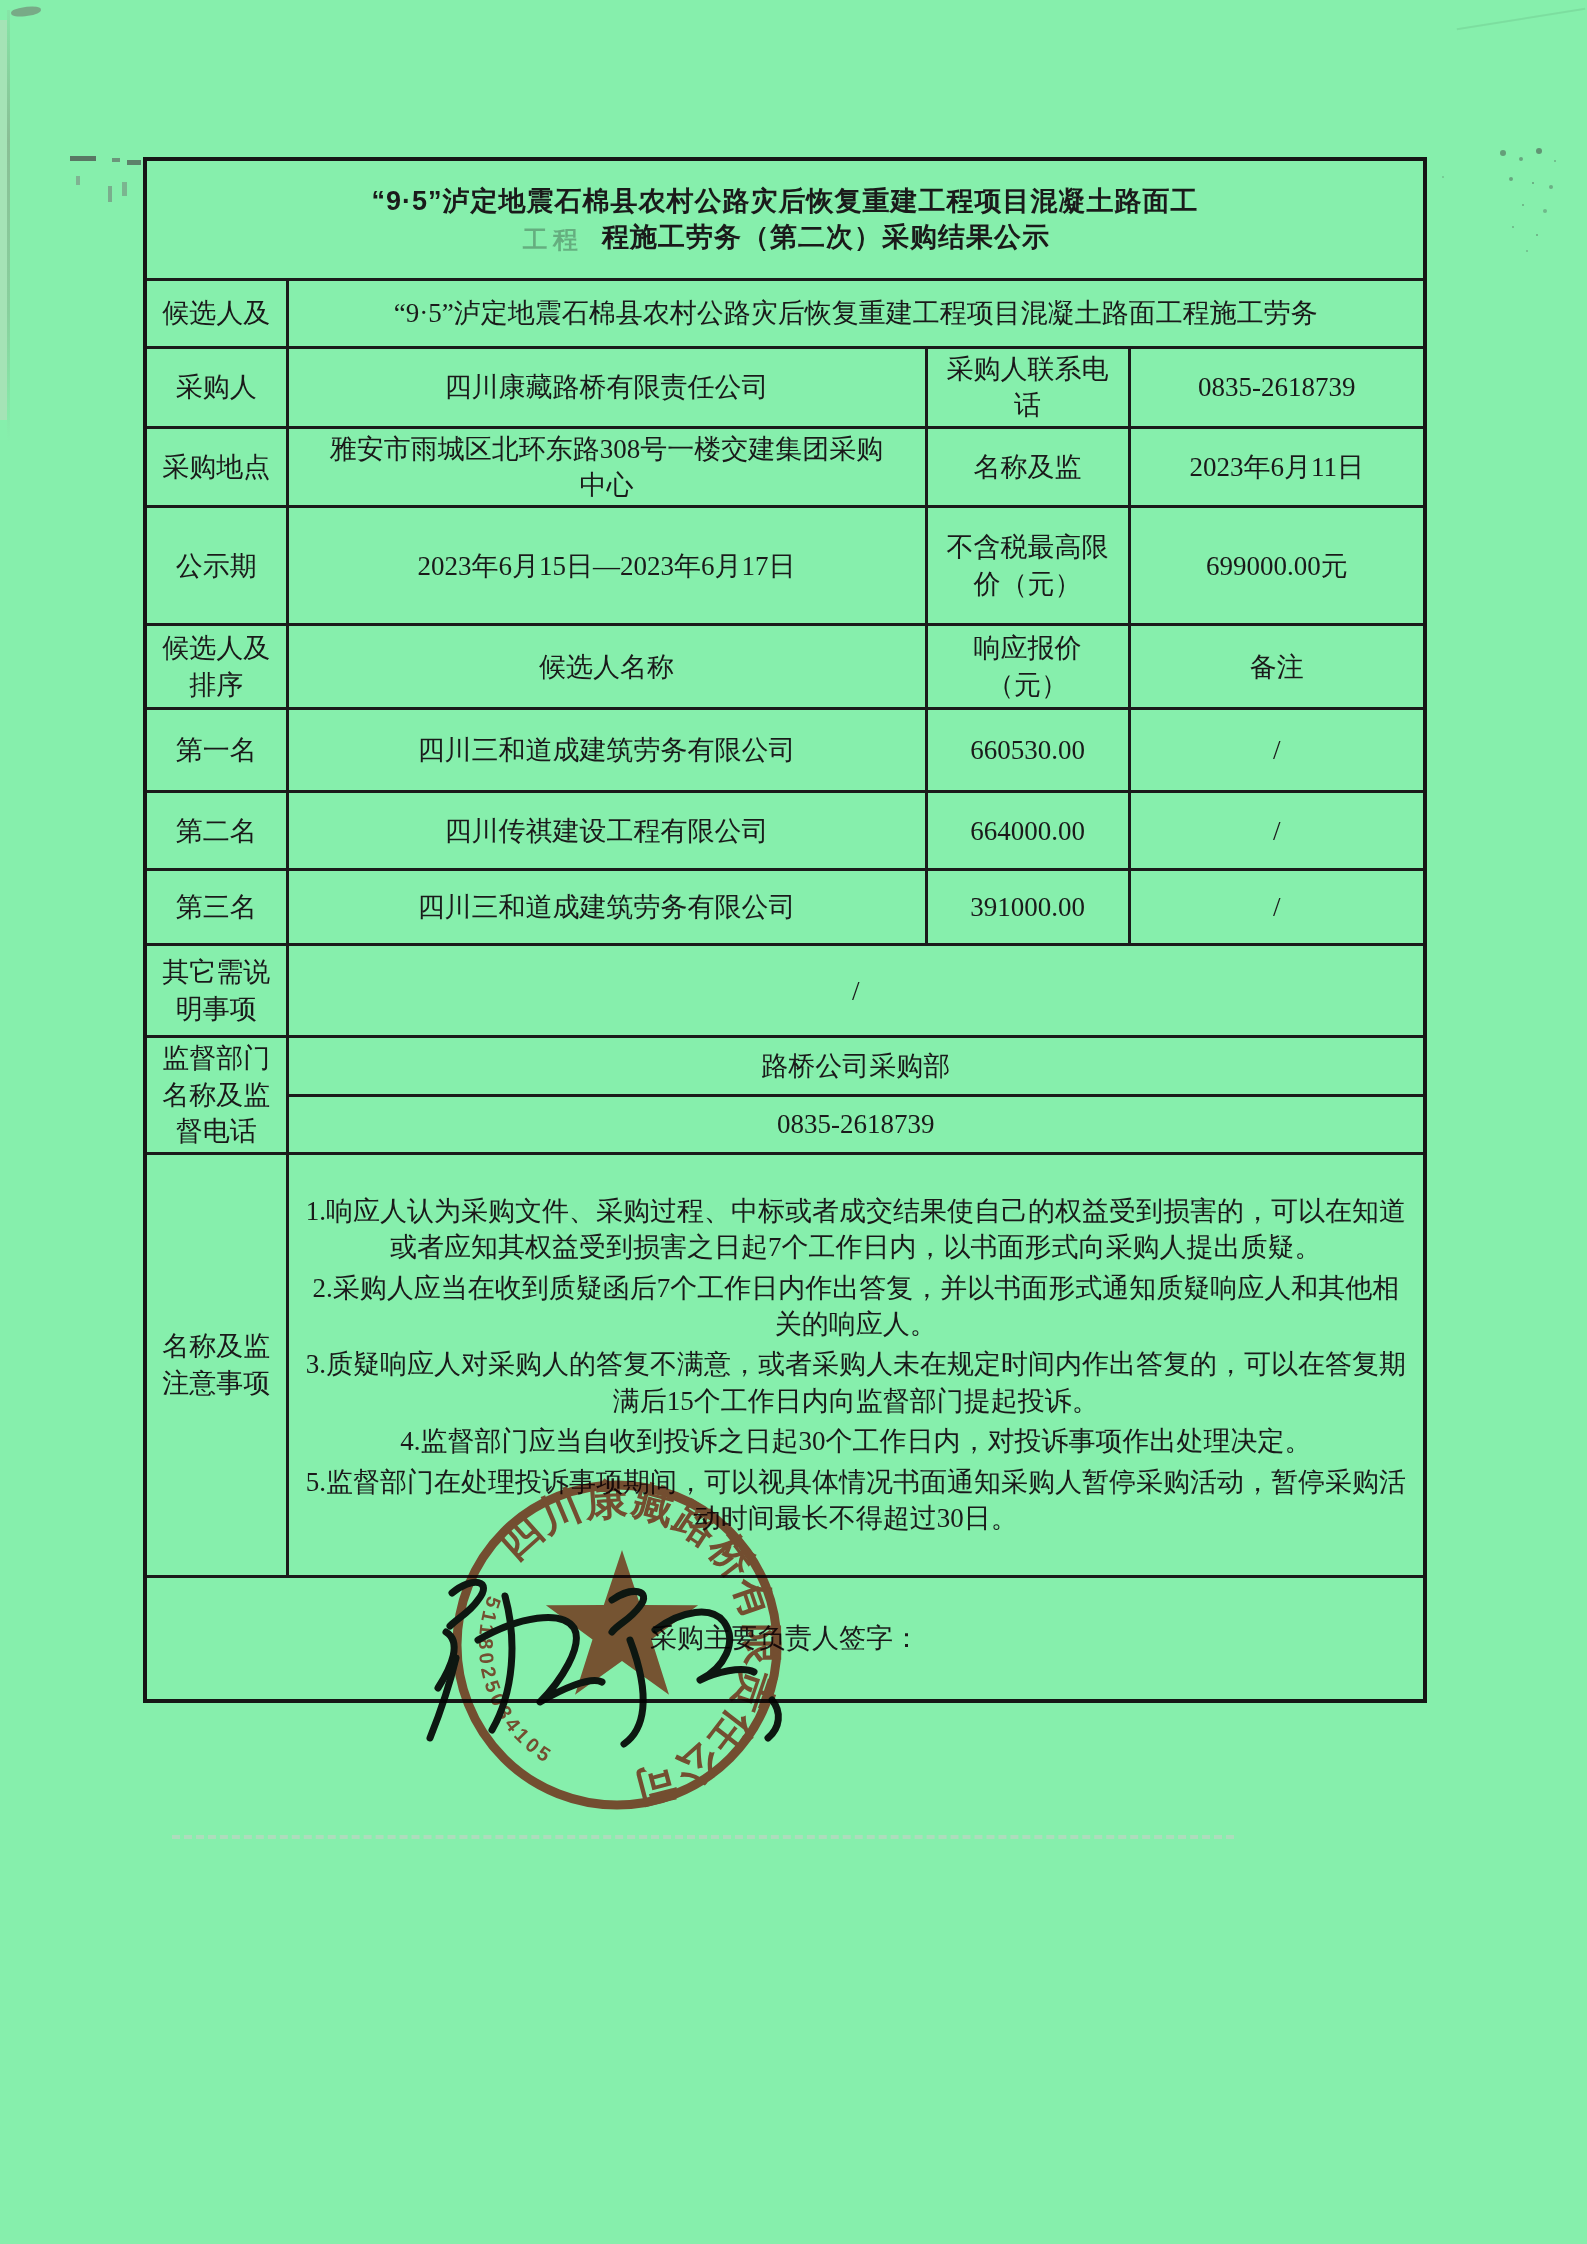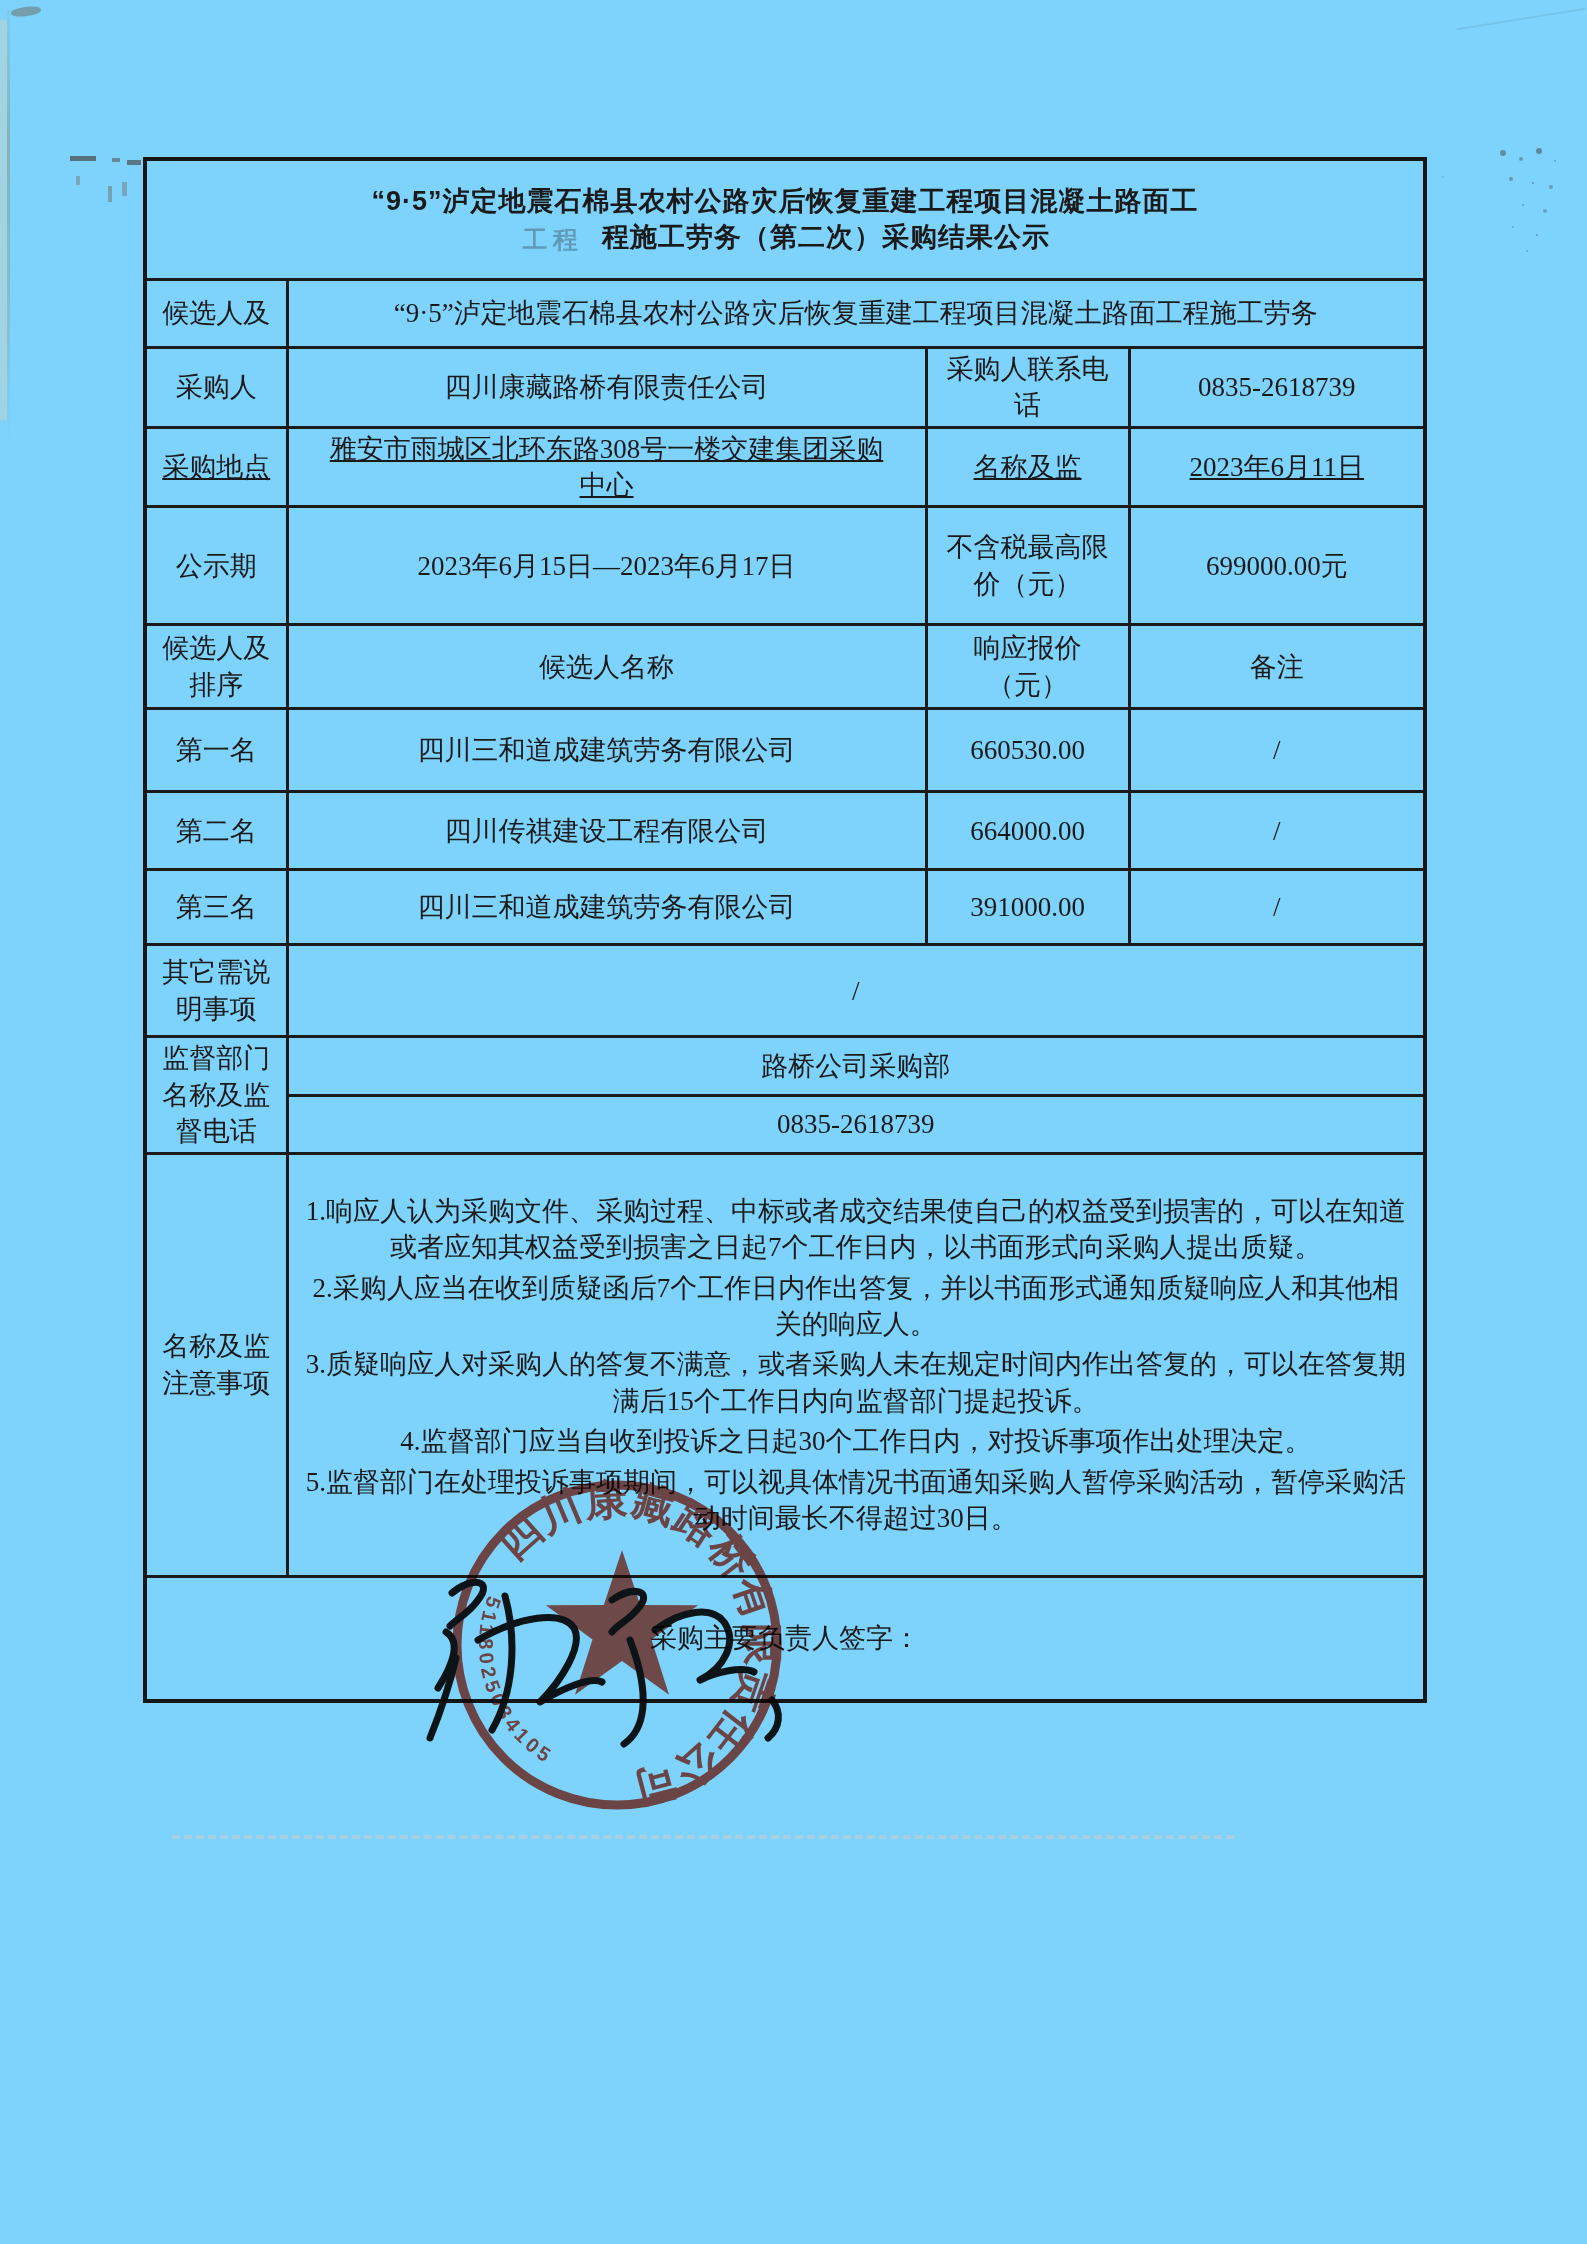--- a/index.html
+++ b/index.html
@@ -1,26 +1,26 @@
 <!DOCTYPE html>
 <html><head>
 <meta charset="utf-8">
 <style>
   html,body{margin:0;padding:0;background:#ffffff;}
-  .page{position:relative;width:1587px;height:2244px;background:#7dd3fc;overflow:hidden;
+  .page{position:relative;width:1587px;height:2244px;background:#86efac;overflow:hidden;
         font-family:"Liberation Serif","DejaVu Serif",serif;color:#1a1a1a;}
 
   
   table.doc{position:absolute;left:143px;top:157px;width:1280px;border-collapse:collapse;
             table-layout:fixed;background:transparent;}
   table.doc td{border:3px solid #1b1b1b;vertical-align:middle;text-align:center;
                font-size:27px;line-height:1.35;padding:2px 8px;overflow:hidden;}
   table.doc{border:4px solid #161616;}
   .prelab{white-space:pre-line;}
-  .h-title{height:120px;} .h-r1{height:68px;} .h-r2{height:80px;margin-top:44px;} .h-r3{height:75px;text-decoration:underline;}
+  .h-title{height:120px;} .h-r1{height:68px;} .h-r2{height:80px;margin-top:44px;} .h-r3{height:75px;}
   .h-r4{height:118px;} .h-r5{height:84px;} .h-r6{height:83px;} .h-r7{height:78px;}
   .h-r8{height:75px;} .h-r9{height:92px;} .h-r10{height:55px;} .h-r11{height:423px;}
   .h-r12{height:125px;}
 
   td.titlecell{font-family:"Liberation Sans","DejaVu Sans",sans-serif;font-weight:700;
                font-size:40px;line-height:1.45;letter-spacing:1px;padding:4px 2px;}
   .ghost{opacity:.30;filter:blur(.7px);display:inline-block;transform:translateY(3px) scale(.92);
          margin-right:16px;letter-spacing:6px;}
   td.leftval{text-align:left;padding-left:12px;white-space:pre-line;}
   td.notescell{text-align:left;vertical-align:middle;padding:26px 16px 10px 14px;

